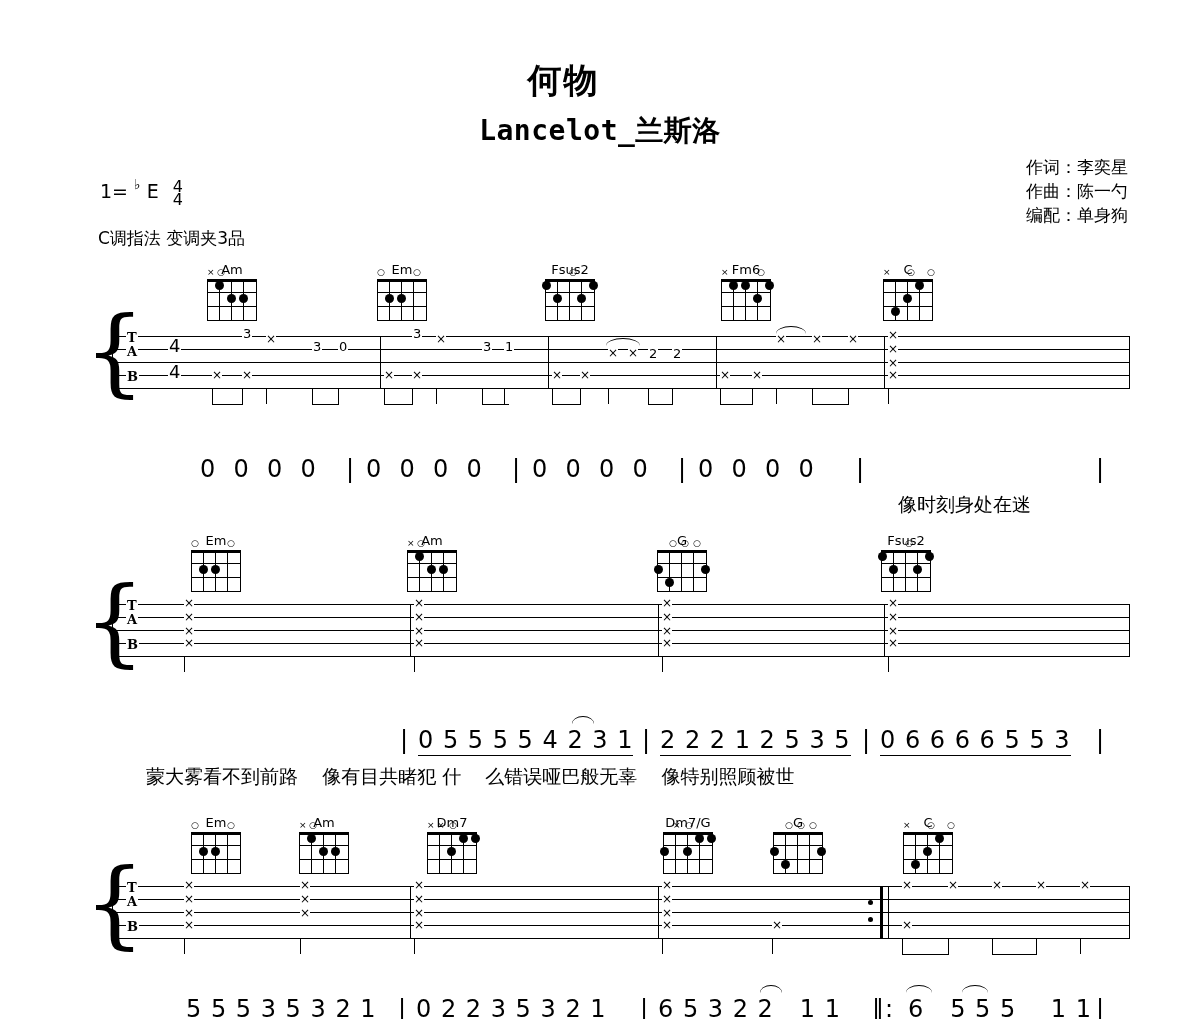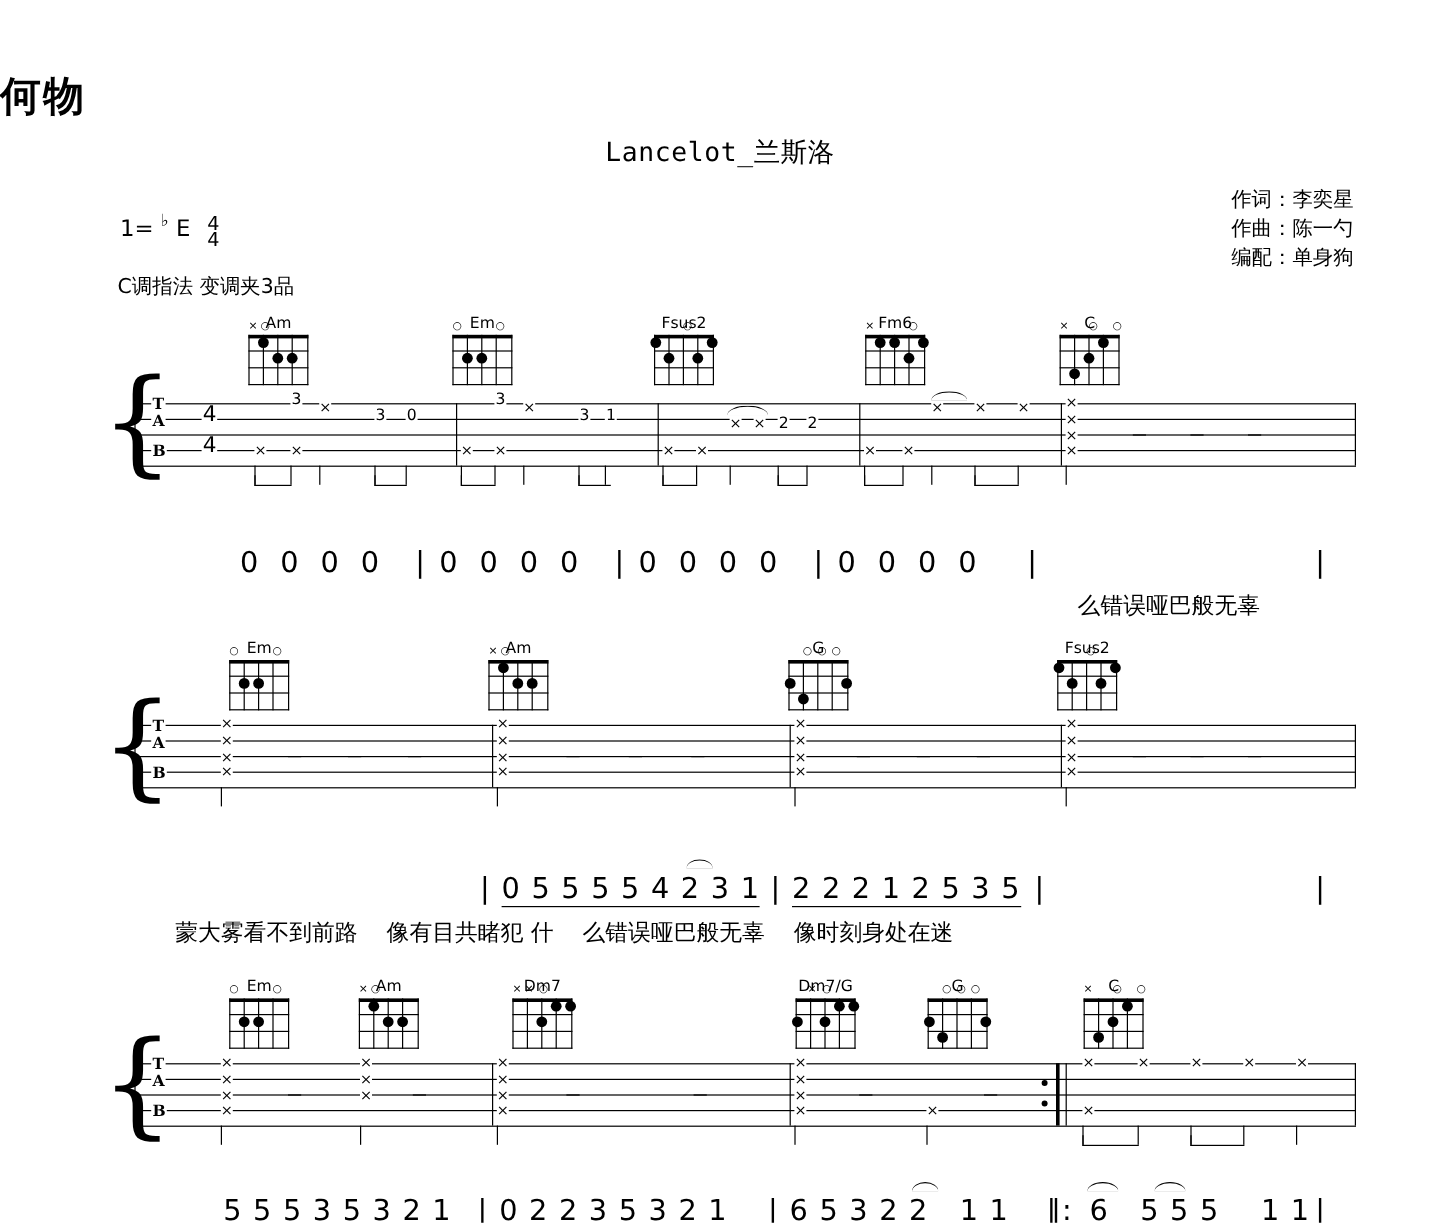--- a/index.html
+++ b/index.html
@@ -6,28 +6,28 @@
   body{
     width:1200px;height:1019px;background:#ffffff;
     font-family:"Liberation Serif", serif;
     color:#000;
     position:relative;overflow:hidden;
   }
   .sheet{position:relative;width:1200px;height:1019px;}
 
   
   .title{
-    position:absolute;left:0;top:58px;width:1127px;text-align:left;
+    position:absolute;left:0;top:58px;width:1127px;text-align:center;
     font-family:"DejaVu Sans", sans-serif;
     font-size:34px;font-weight:700;letter-spacing:2px;
   }
   .artist{
     position:absolute;left:0;top:112px;width:1200px;text-align:center;
     font-family:"DejaVu Sans Mono", monospace;
-    font-size:22px;letter-spacing:0.5px;
+    font-size:28px;letter-spacing:0.5px;font-weight:bold;
   }
   .credits{
     position:absolute;right:72px;top:155px;
     font-family:"DejaVu Sans", sans-serif;
     font-size:17px;line-height:24px;text-align:right;
   }
   .keysig{
     position:absolute;left:100px;top:180px;
     font-family:"DejaVu Sans", sans-serif;font-size:19px;
     display:flex;align-items:flex-start;gap:6px;
@@ -323,21 +323,21 @@
 
   <div class="jp" style="left:200px;top:455px;">0  0  0  0</div>
   <div class="jp" style="left:346px;top:455px;">|</div>
   <div class="jp" style="left:366px;top:455px;">0  0  0  0</div>
   <div class="jp" style="left:512px;top:455px;">|</div>
   <div class="jp" style="left:532px;top:455px;">0  0  0  0</div>
   <div class="jp" style="left:678px;top:455px;">|</div>
   <div class="jp" style="left:698px;top:455px;">0  0  0  0</div>
   <div class="jp" style="left:856px;top:455px;">|</div>
   <div class="jp" style="left:1096px;top:455px;">|</div>
-  <div class="lyr" style="left:898px;top:492px;">么错误哑巴般无辜</div>
+  <div class="lyr" style="left:898px;top:492px;">像时刻身处在迷</div>
 
   <div class="chord" style="left:188px;top:533px;">
     <div class="cname">Em</div>
     <div class="grid">
       <div class="marks">
           <span class="mk" style="left:0px;">○</span>
           <span class="mk" style="left:36px;">○</span>
         </div>
       <div class="nut"></div>
       <div class="vline" style="left:0px;"></div>
@@ -471,22 +471,23 @@
       <div class="dash" style="left:880px;top:26px;"></div>
       <div class="dash" style="left:928px;top:26px;"></div>
     </div>
   </div>
 
   <div class="jp" style="left:400px;top:726px;">|</div>
   <div class="jp" style="left:418px;top:726px;"><span class="u">0 5 5 5 5 4 2 3 1</span></div>
   <div class="jp" style="left:642px;top:726px;">|</div>
   <div class="jp" style="left:660px;top:726px;"><span class="u">2 2 2 1 2 5 3 5</span></div>
   <div class="jp" style="left:862px;top:726px;">|</div>
+  <div class="jp" style="left:880px;top:726px;"><span class="u">0 6 6 6 6 5 5 3</span></div>
   <div class="jp" style="left:1096px;top:726px;">|</div>
-  <div class="lyr" style="left:146px;top:764px;">蒙大雾看不到前路    像有目共睹犯 什    么错误哑巴般无辜    像时刻身处在迷</div>
+  <div class="lyr" style="left:146px;top:764px;">蒙大雾看不到前路    像有目共睹犯 什    么错误哑巴般无辜    像特别照顾被世</div>
   <div class="slur" style="left:572px;top:716px;width:22px;"></div>
 
   <div class="chord" style="left:188px;top:815px;">
     <div class="cname">Em</div>
     <div class="grid">
       <div class="marks">
           <span class="mk" style="left:0px;">○</span>
           <span class="mk" style="left:36px;">○</span>
         </div>
       <div class="nut"></div>

